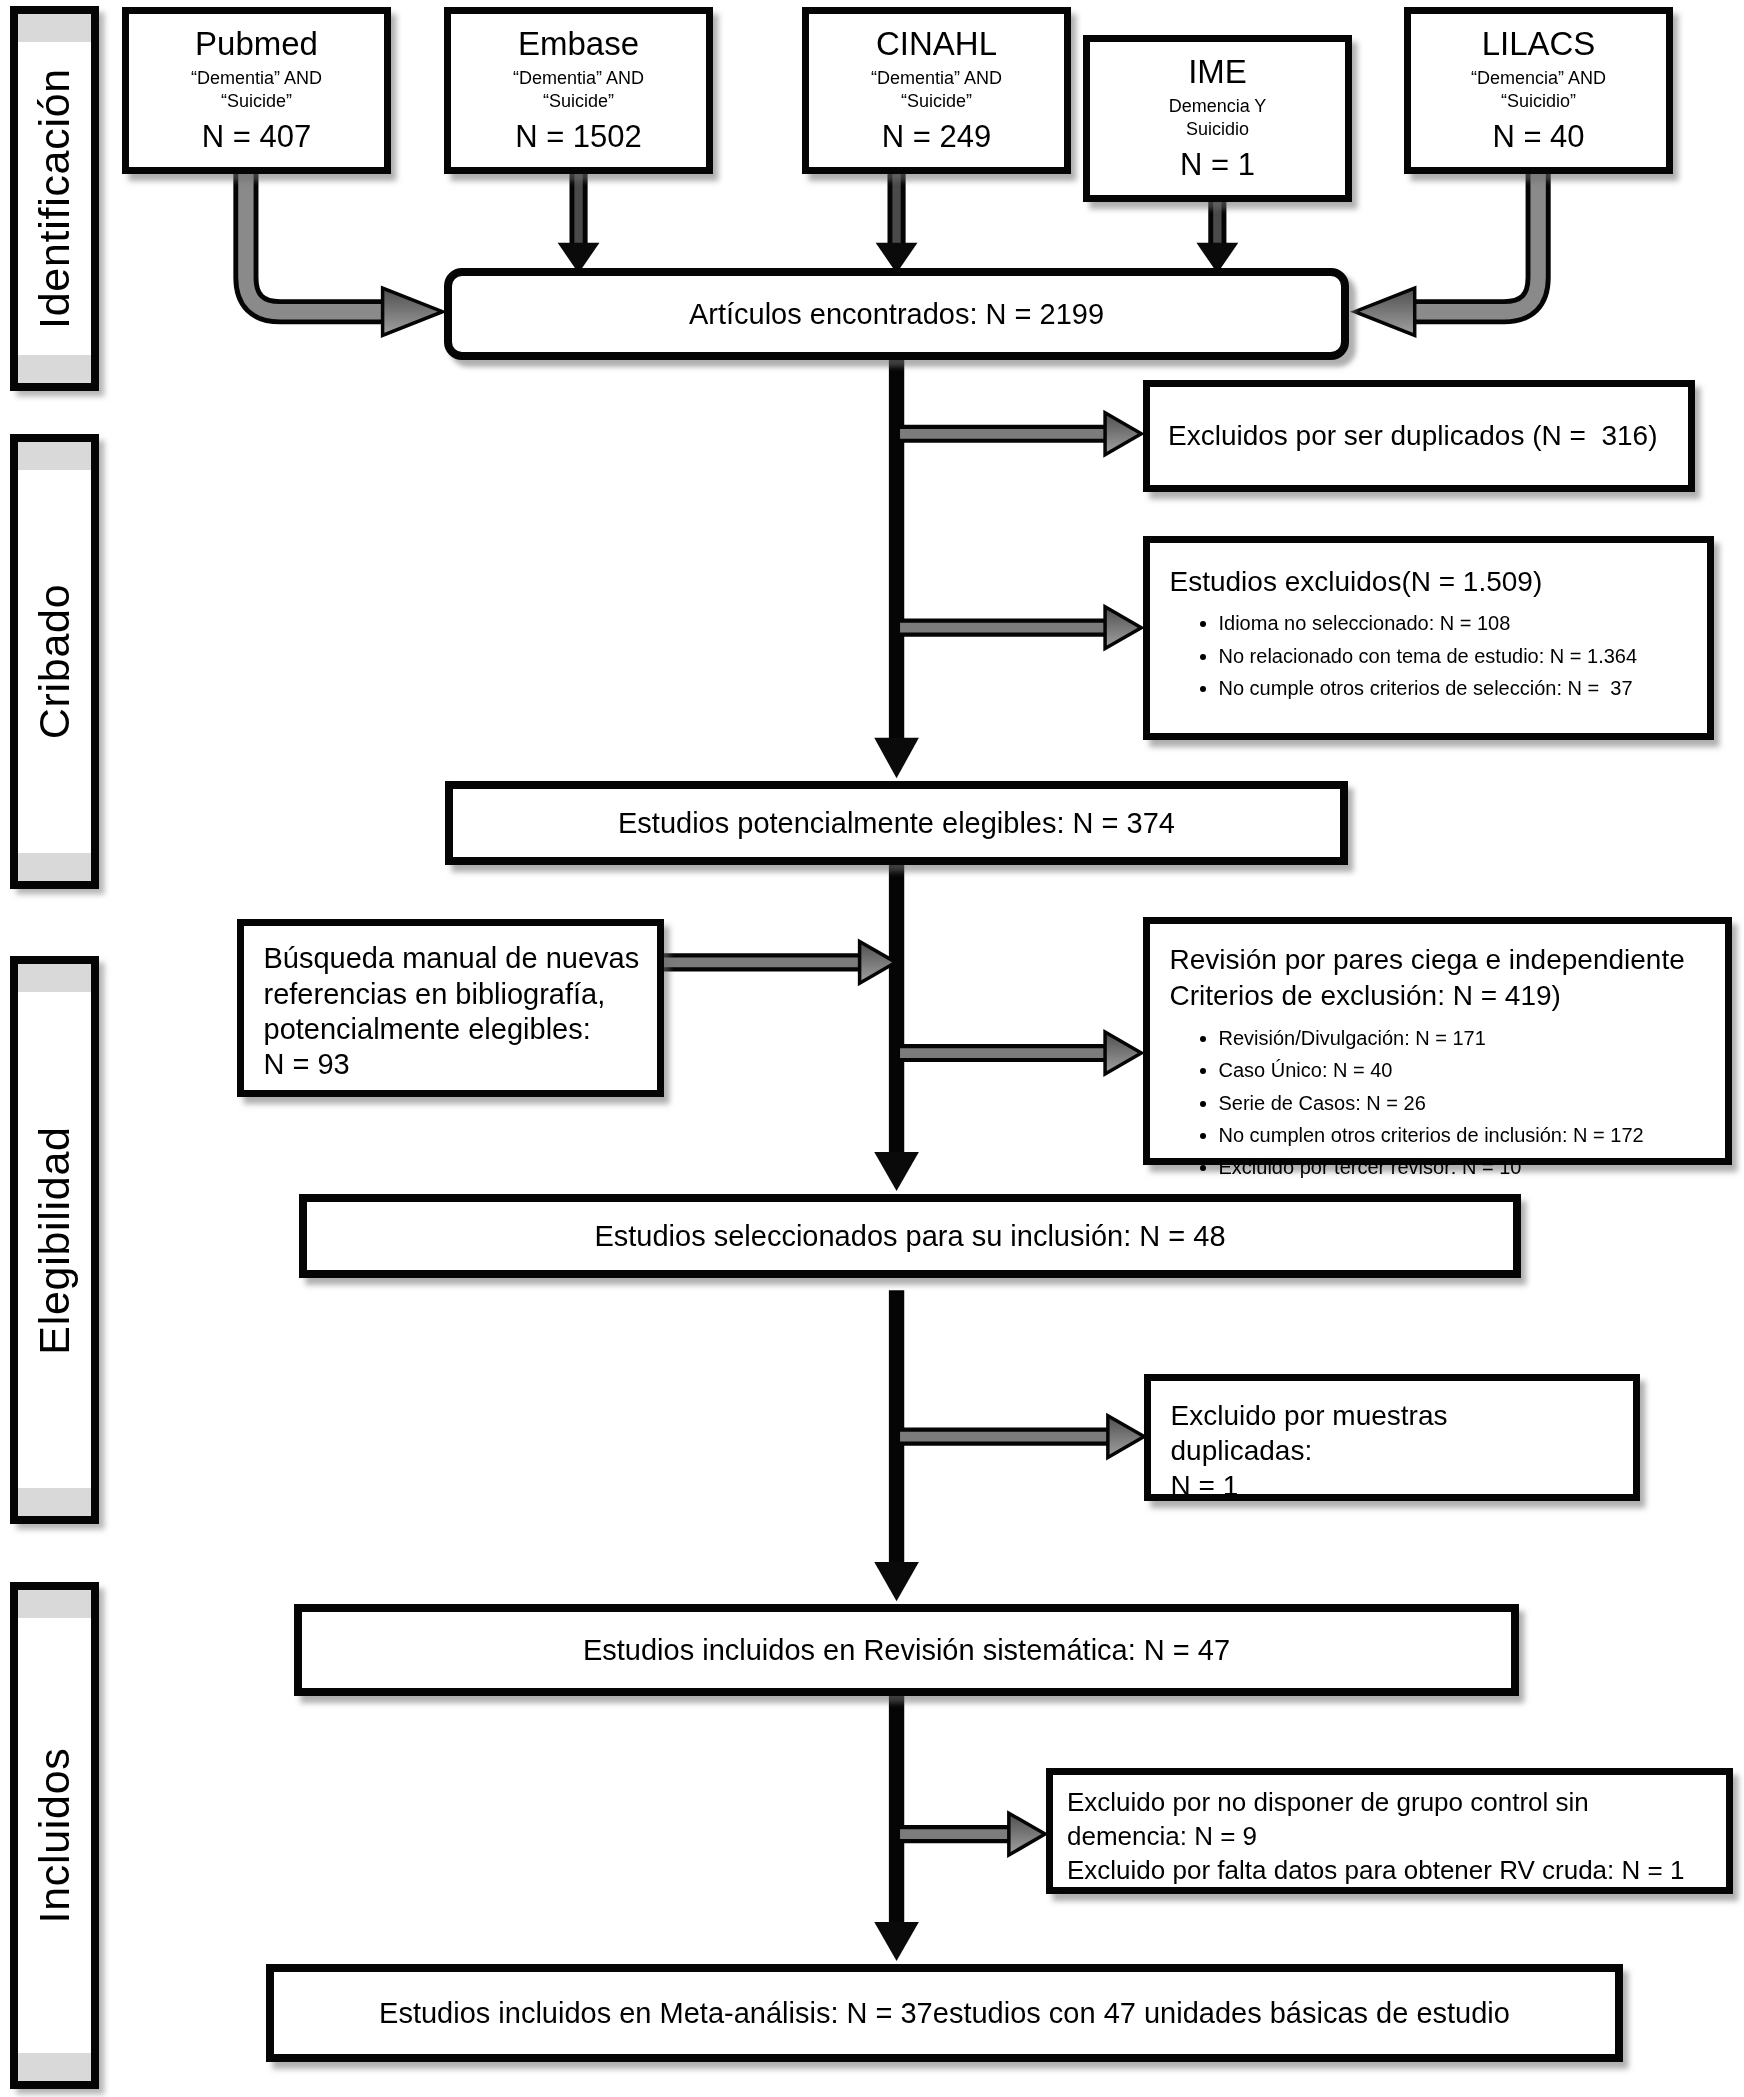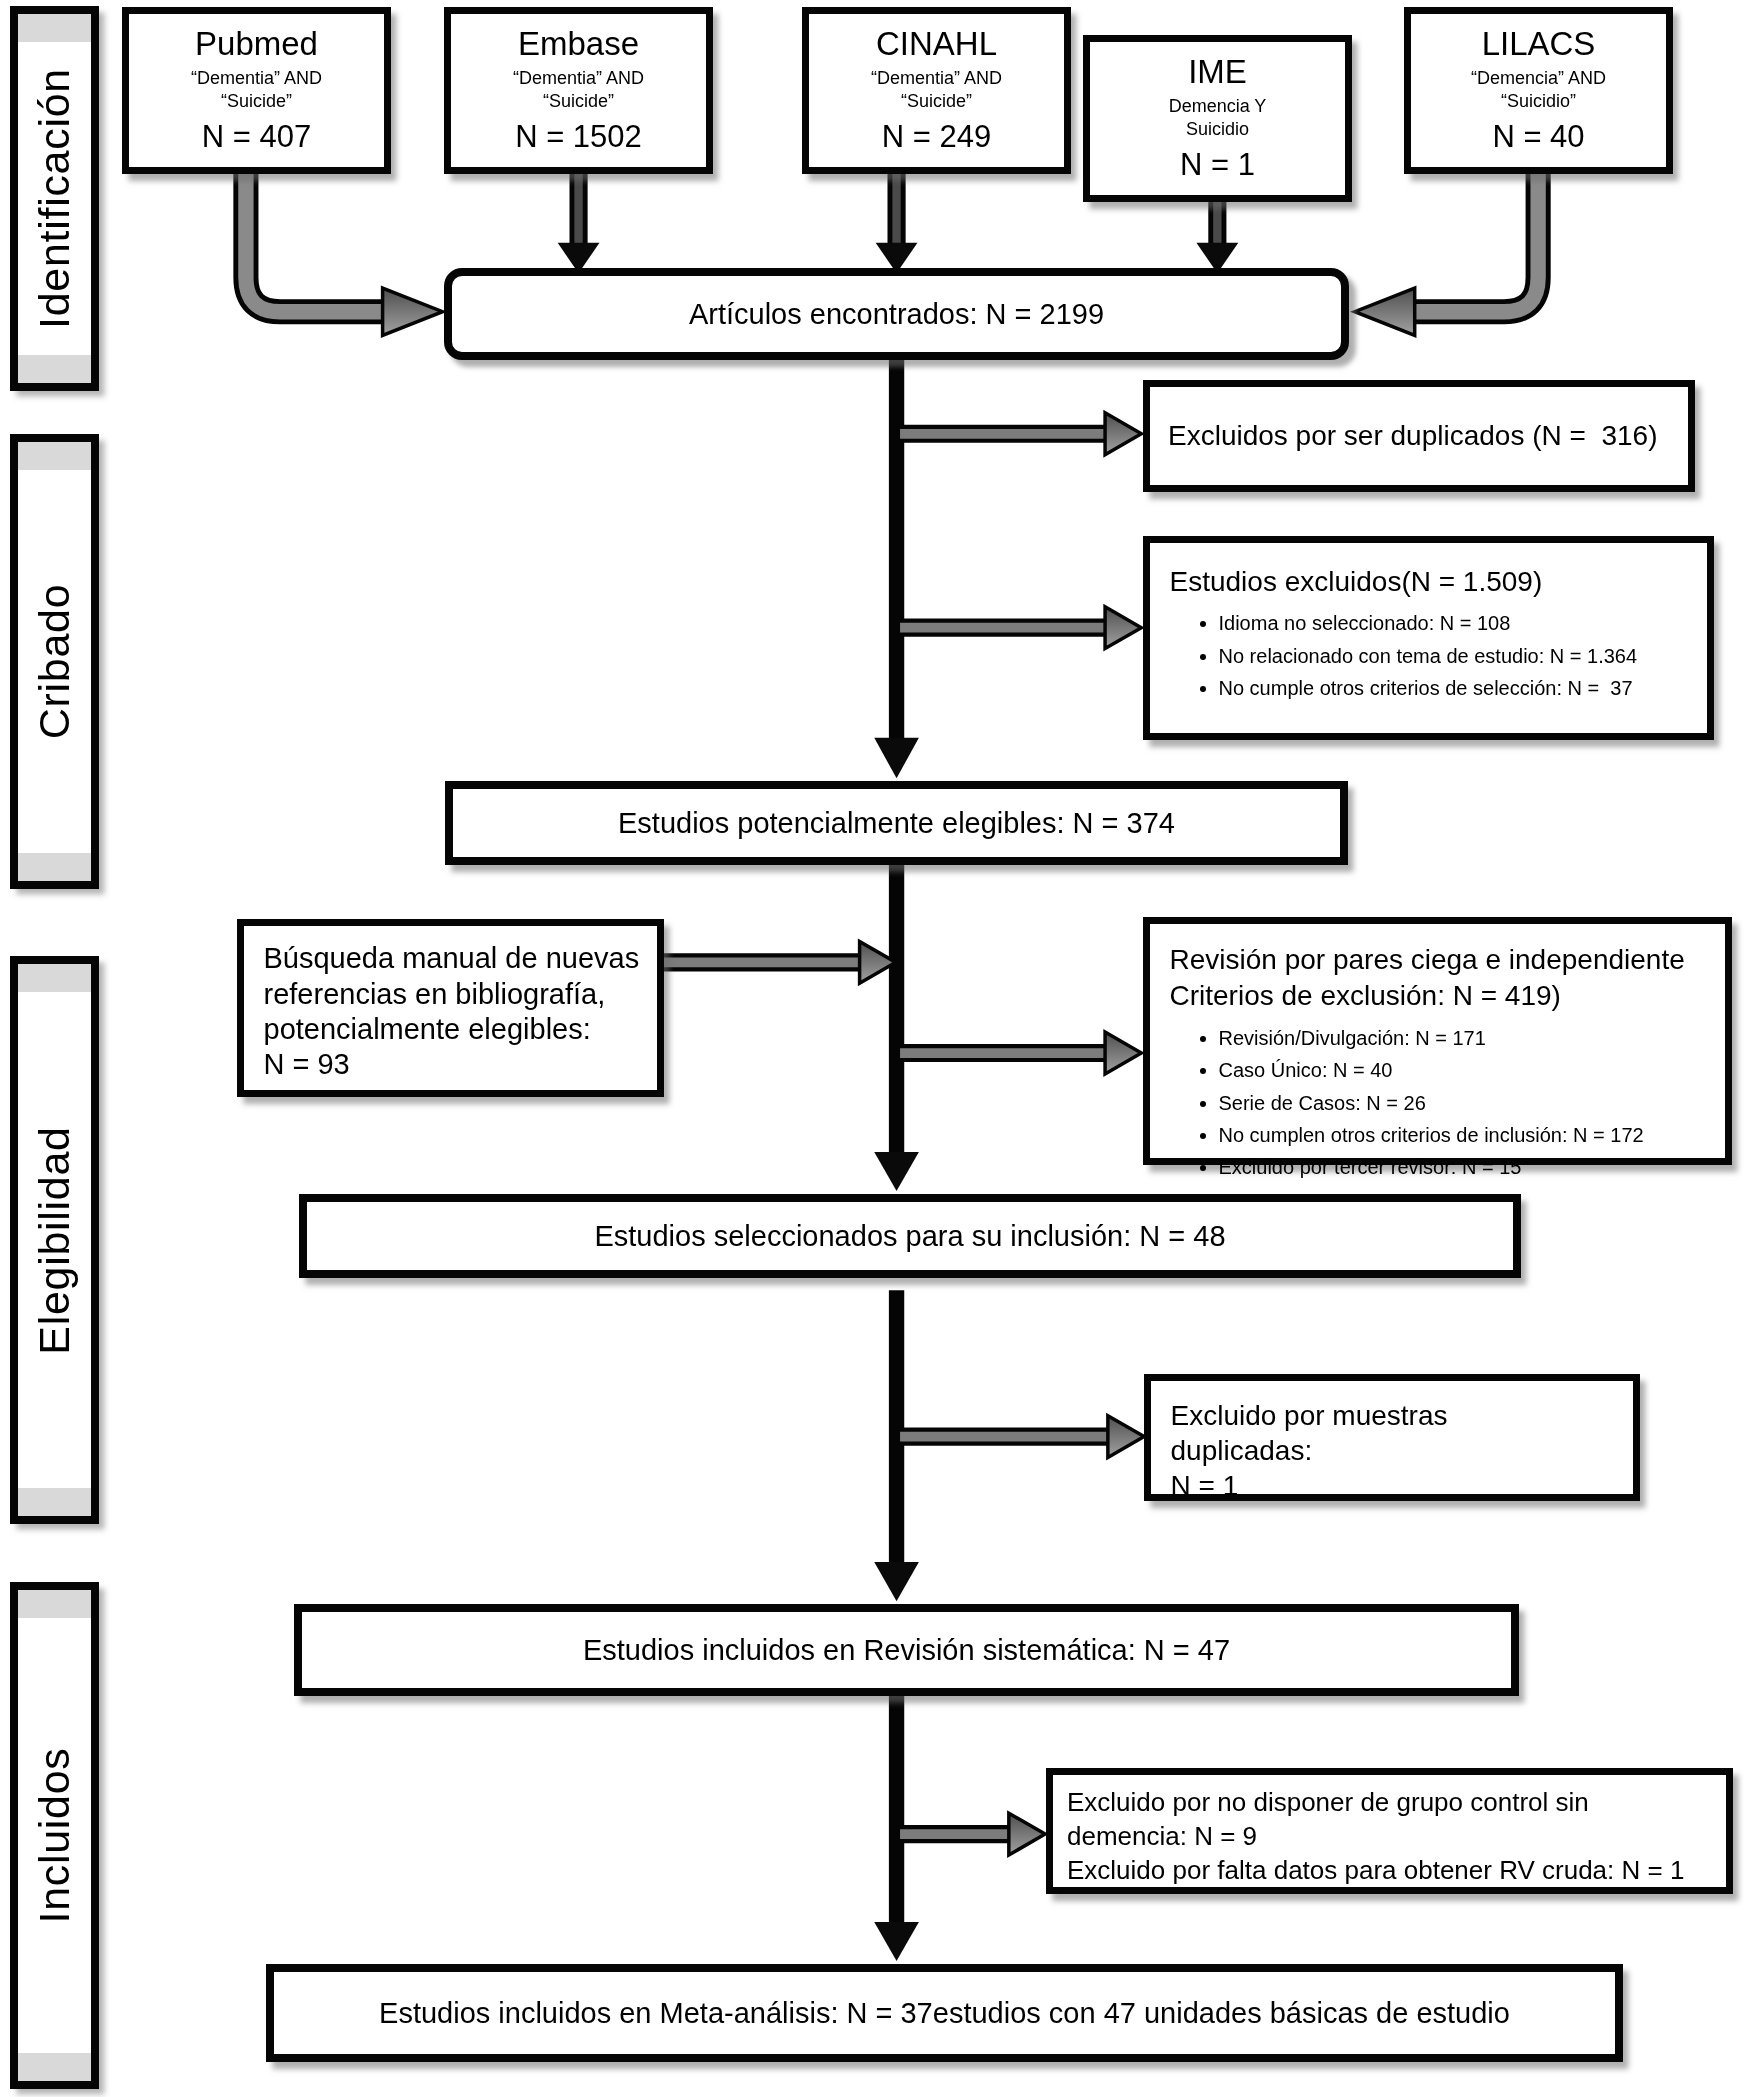--- a/index.html
+++ b/index.html
@@ -241,21 +241,21 @@
   </div>
 
   <div class="box note" style="left:1143px; top:917px; width:589px; height:248px; padding:18px 14px 0 19.5px;">
     <div class="n-title prewrap">Revisión por pares ciega e independiente
 Criterios de exclusión: N = 419)</div>
     <ul>
       <li>Revisión/Divulgación: N = 171</li>
       <li>Caso Único: N = 40</li>
       <li>Serie de Casos: N = 26</li>
       <li>No cumplen otros criterios de inclusión: N = 172</li>
-      <li>Excluido por tercer revisor: N = 15</li>
+      <li>Excluido por tercer revisor: N = 10</li>
     </ul>
   </div>
 
   <div class="box note" style="left:1144px; top:1374px; width:496px; height:127px; padding:16.7px 12.6px 0 19.5px;">
     <div class="prewrap" style="font-size:28px; line-height:1.25;">Excluido por muestras
 duplicadas:
 N = 1</div>
   </div>
 
   <div class="box note" style="left:1046px; top:1768px; width:687px; height:126px; padding:11px 9.8px 0 14px;">

